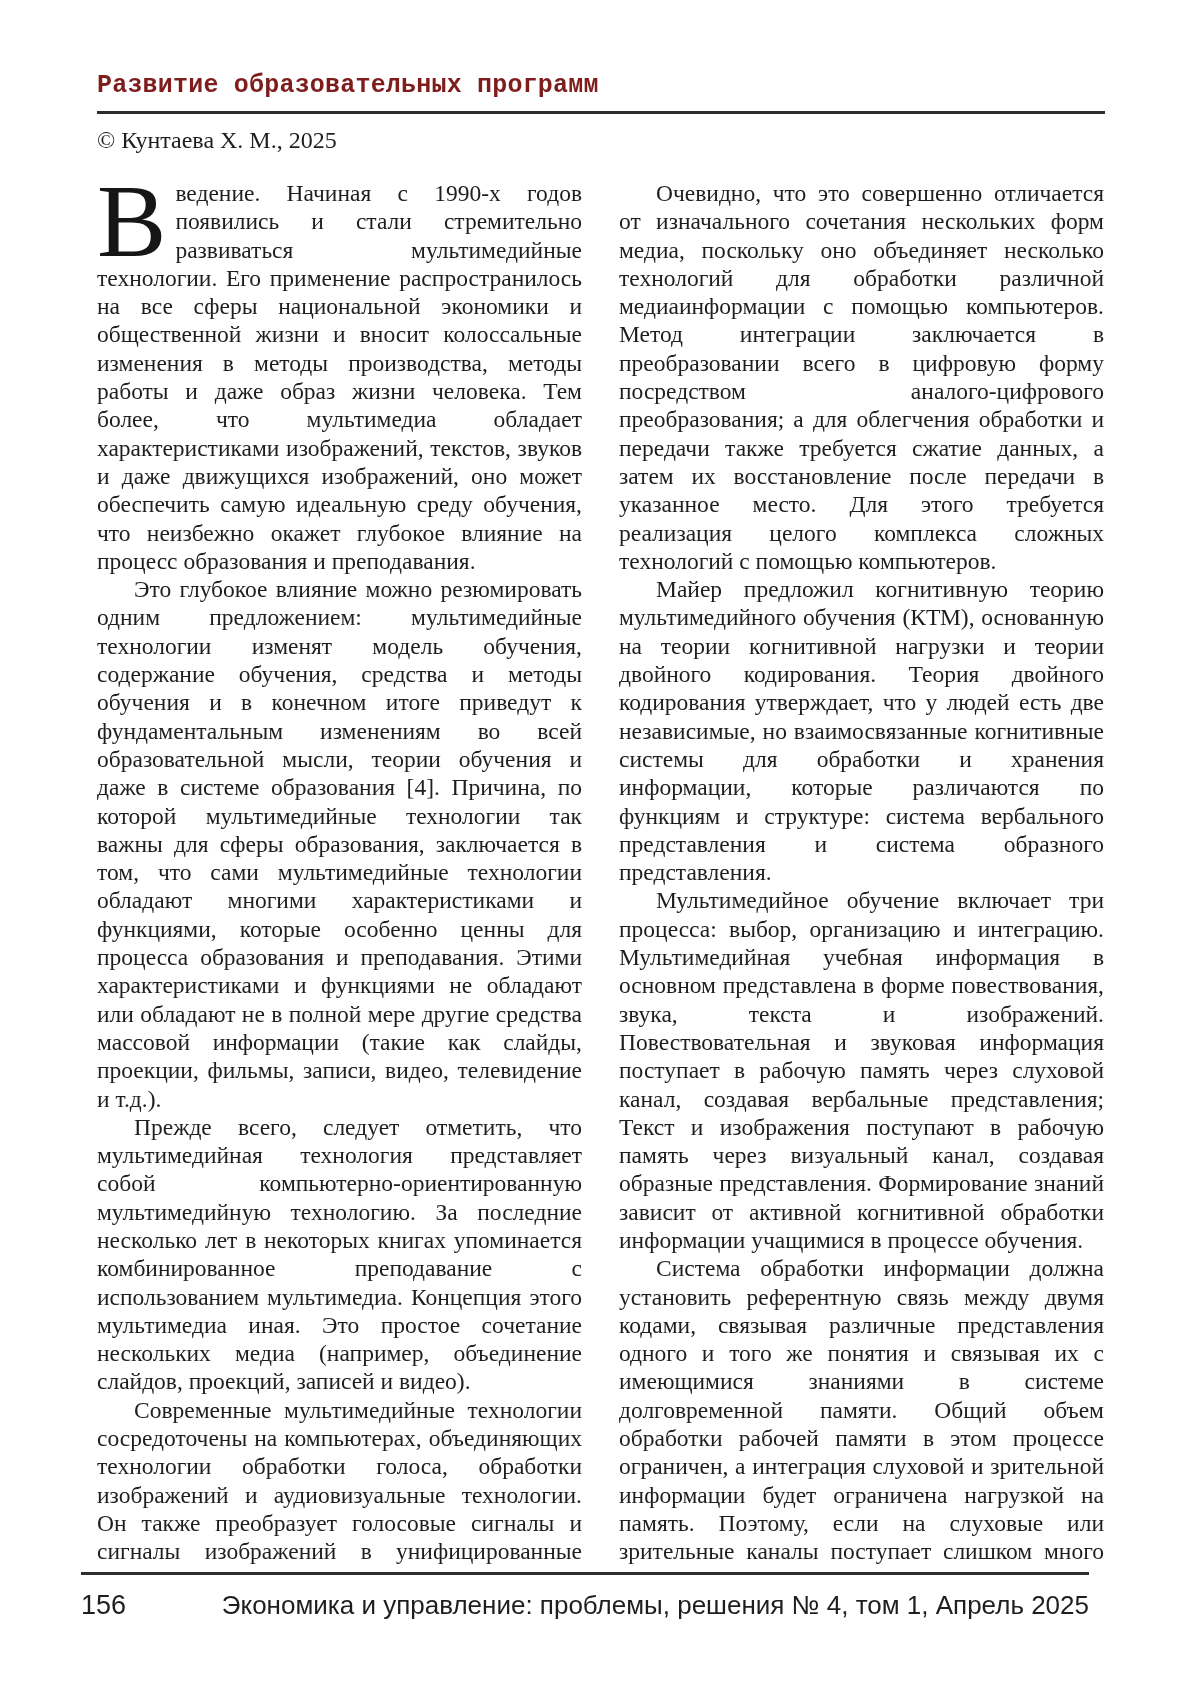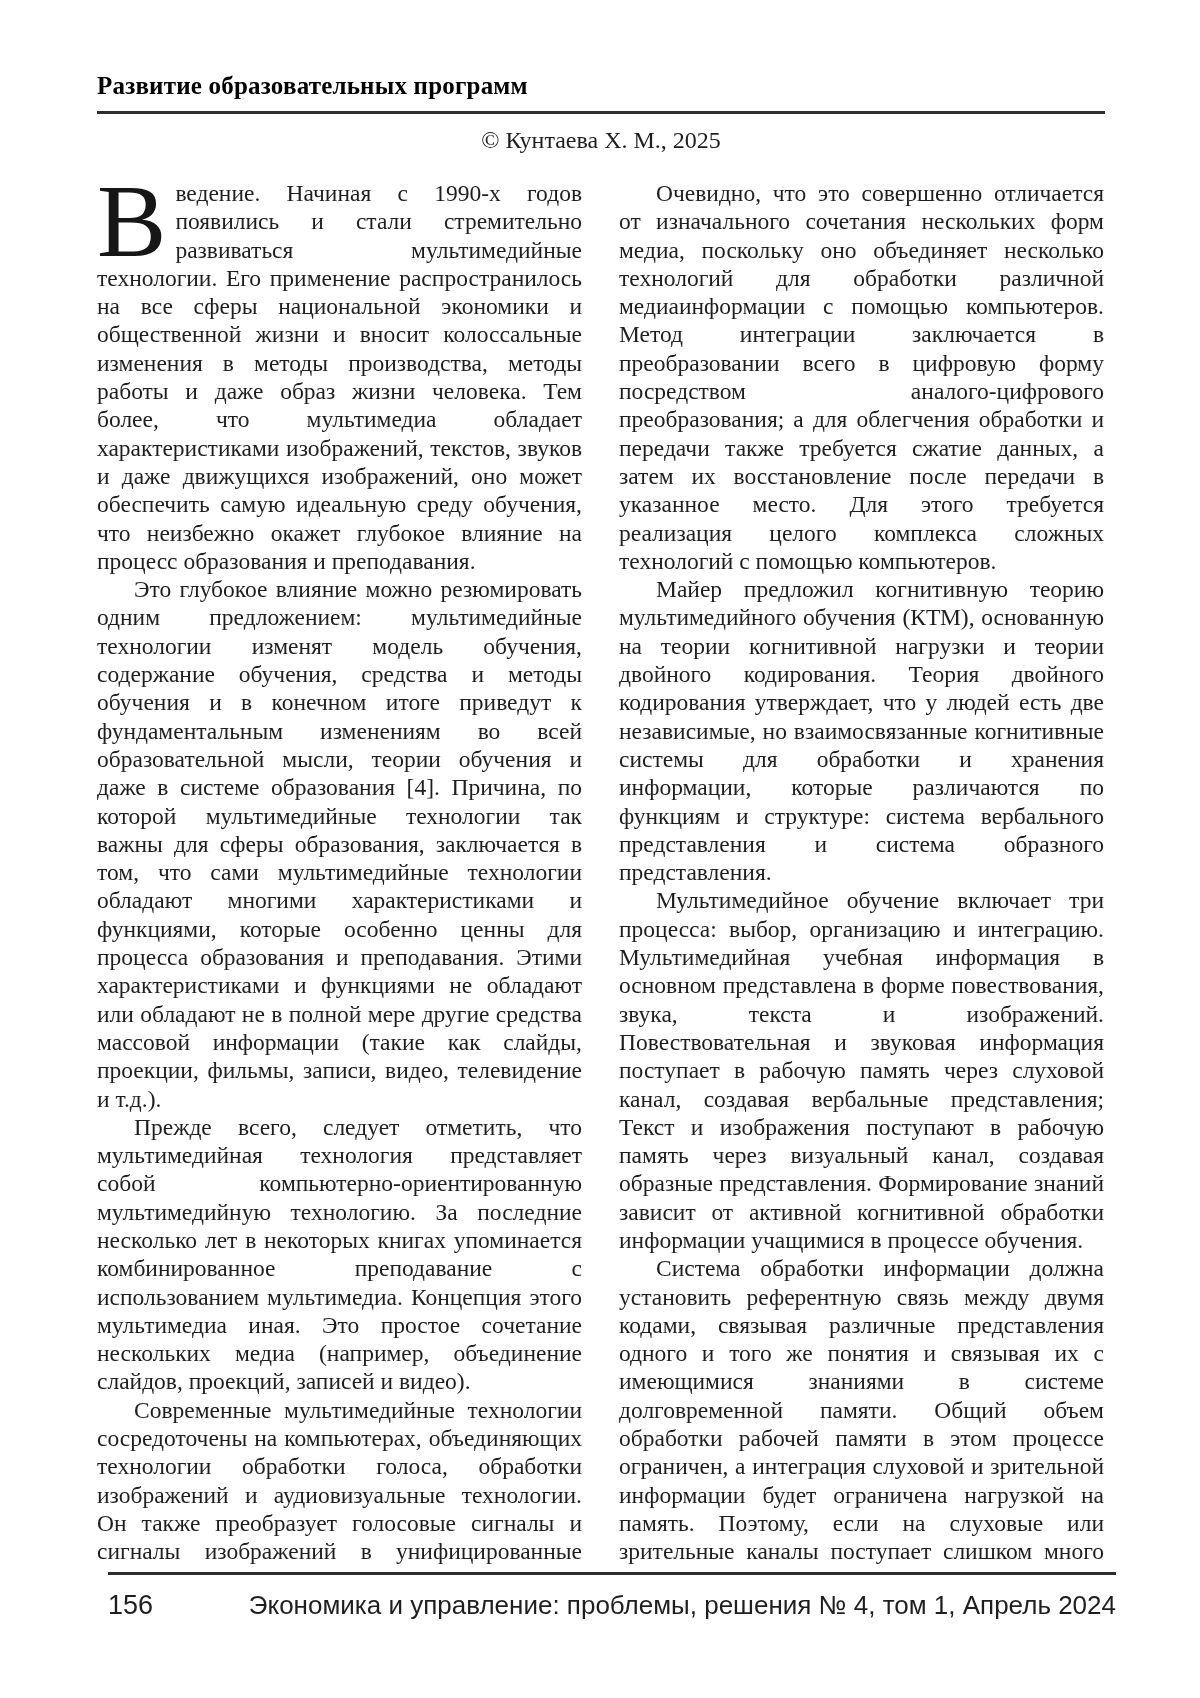--- a/index.html
+++ b/index.html
@@ -12,37 +12,36 @@
     color: #1e1e1e;
     overflow: hidden;
   }
   .page-header {
     position: absolute;
     left: 97px;
     top: 72px;
     width: 1008px;
   }
   .section-title {
-    font-family: Liberation Serif, serif;
+    font-family: Liberation Mono, monospace;
     font-weight: bold;
     font-size: 25px;
     line-height: 28px;
-    color: #000000;
+    color: #7f1d1d;
     letter-spacing: 0.2px;
   }
   .header-rule {
     height: 3px;
     background: #2e2e2e;
     margin-top: 11px;
   }
   .copyright-line {
     margin-top: 13px;
     font-size: 24px;
     color: #1e1e1e;
-    text-align: center;
   }
   .columns {
     position: absolute;
     left: 97px;
     top: 179px;
     width: 1008px;
     height: 1390px;
     display: flex;
     gap: 37px;
     overflow: hidden;
@@ -63,21 +62,21 @@
     float: left;
     font-size: 104px;
     line-height: 78px;
     padding: 3px 9px 0 0;
     font-weight: 400;
     color: #161616;
   }
   .bold-lead { font-weight: normal; }
   .page-footer {
     position: absolute;
-    left: 108px;
+    left: 81px;
     top: 1572px;
     width: 1008px;
     font-family: "Liberation Sans", sans-serif;
     color: #1e1e1e;
   }
   .footer-rule {
     height: 3px;
     background: #2e2e2e;
   }
   .footer-row {
@@ -118,17 +117,17 @@
       <p>Система обработки информации должна установить референтную связь между двумя кодами, связывая различные представления одного и того же понятия и связывая их с имеющимися знаниями в системе долговременной памяти. Общий объем обработки рабочей памяти в этом процессе ограничен, а интеграция слуховой и зрительной информации будет ограничена нагрузкой на память. Поэтому, если на слуховые или зрительные каналы поступает слишком много информации, требующей обработки, это вызовет когнитивную перегрузку и затруднит обучение учащихся.</p>
 
     </div>
 
   </main>
 
   <footer class="page-footer">
     <div class="footer-rule"></div>
     <div class="footer-row">
       <span class="page-number">156</span>
-      <span class="journal-line">Экономика и управление: проблемы, решения № 4, том 1, Апрель 2024</span>
+      <span class="journal-line">Экономика и управление: проблемы, решения № 4, том 1, Апрель 2025</span>
     </div>
   </footer>
 
 </div>
 
 </body></html>

